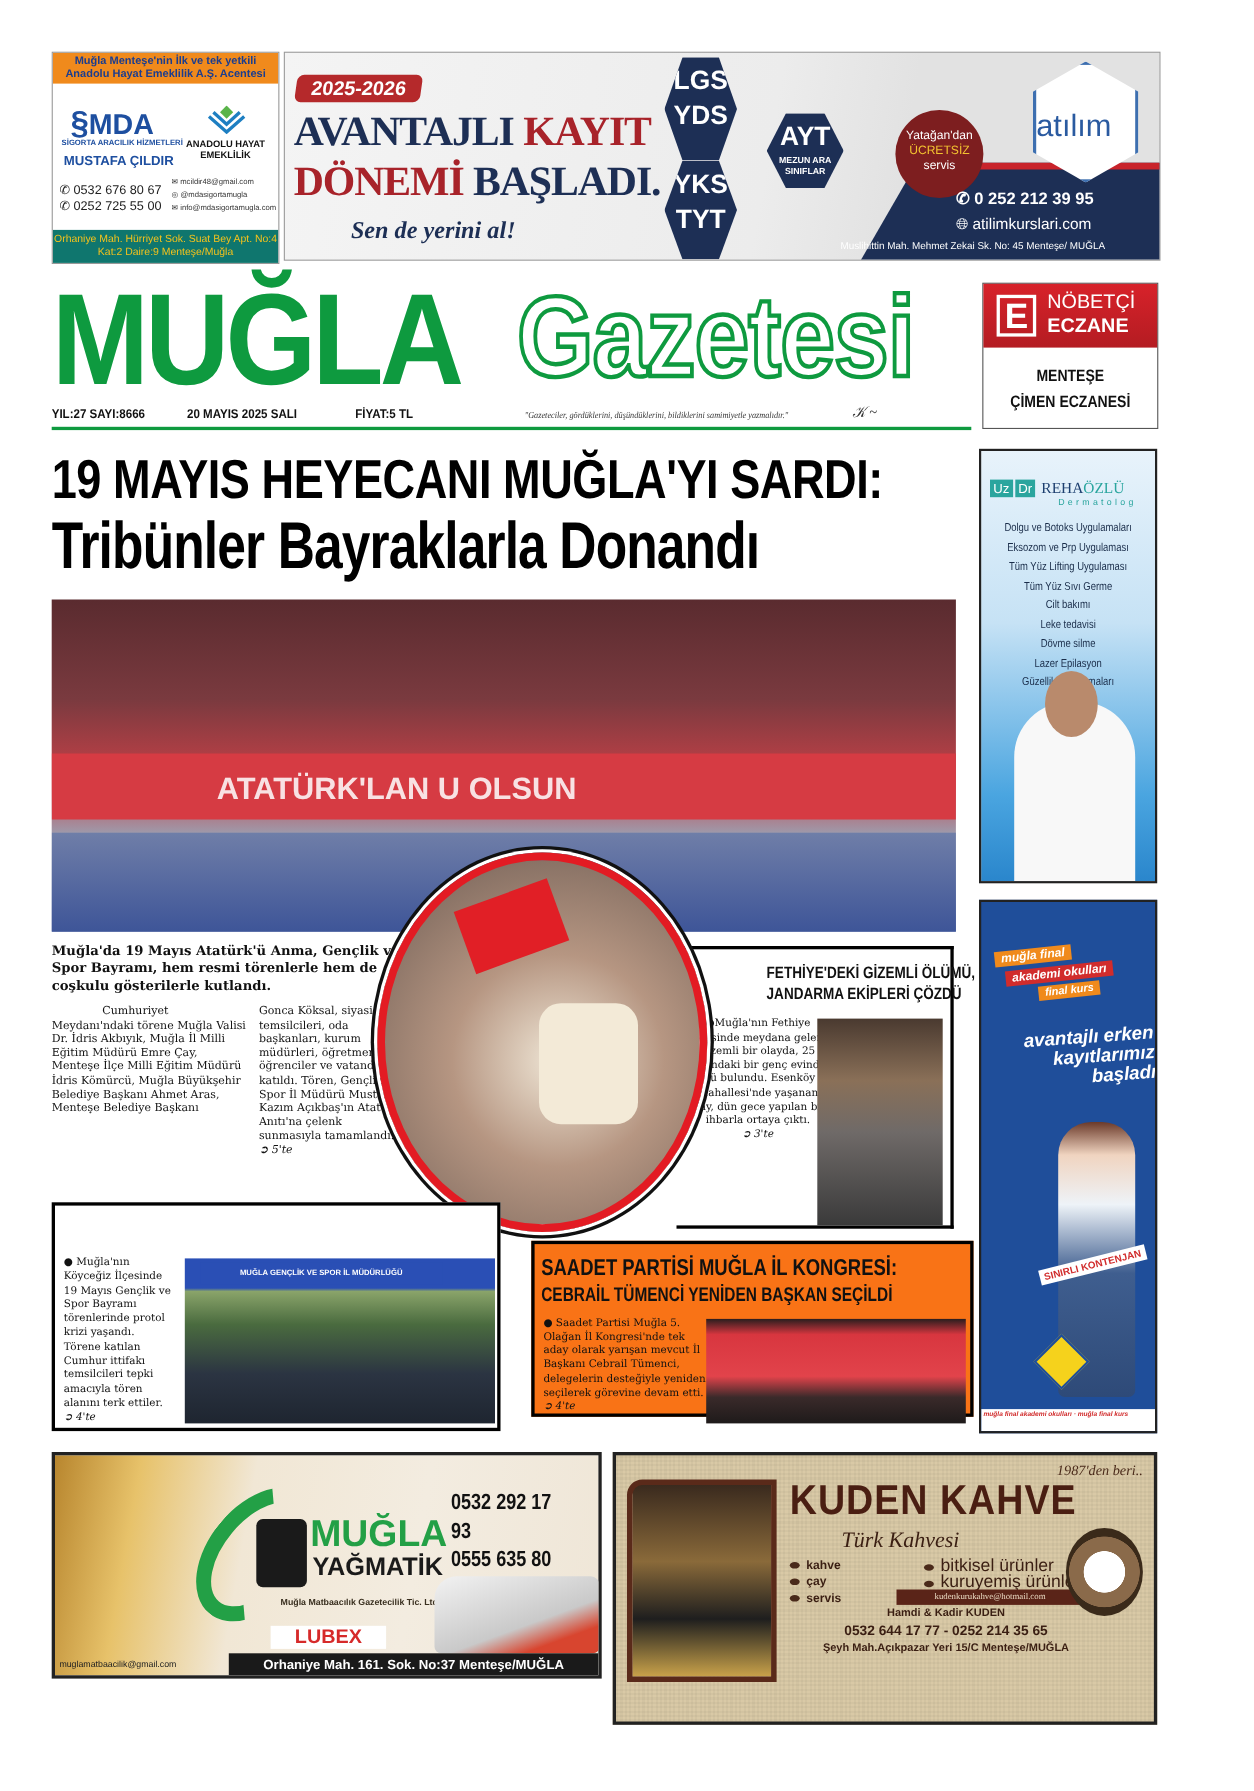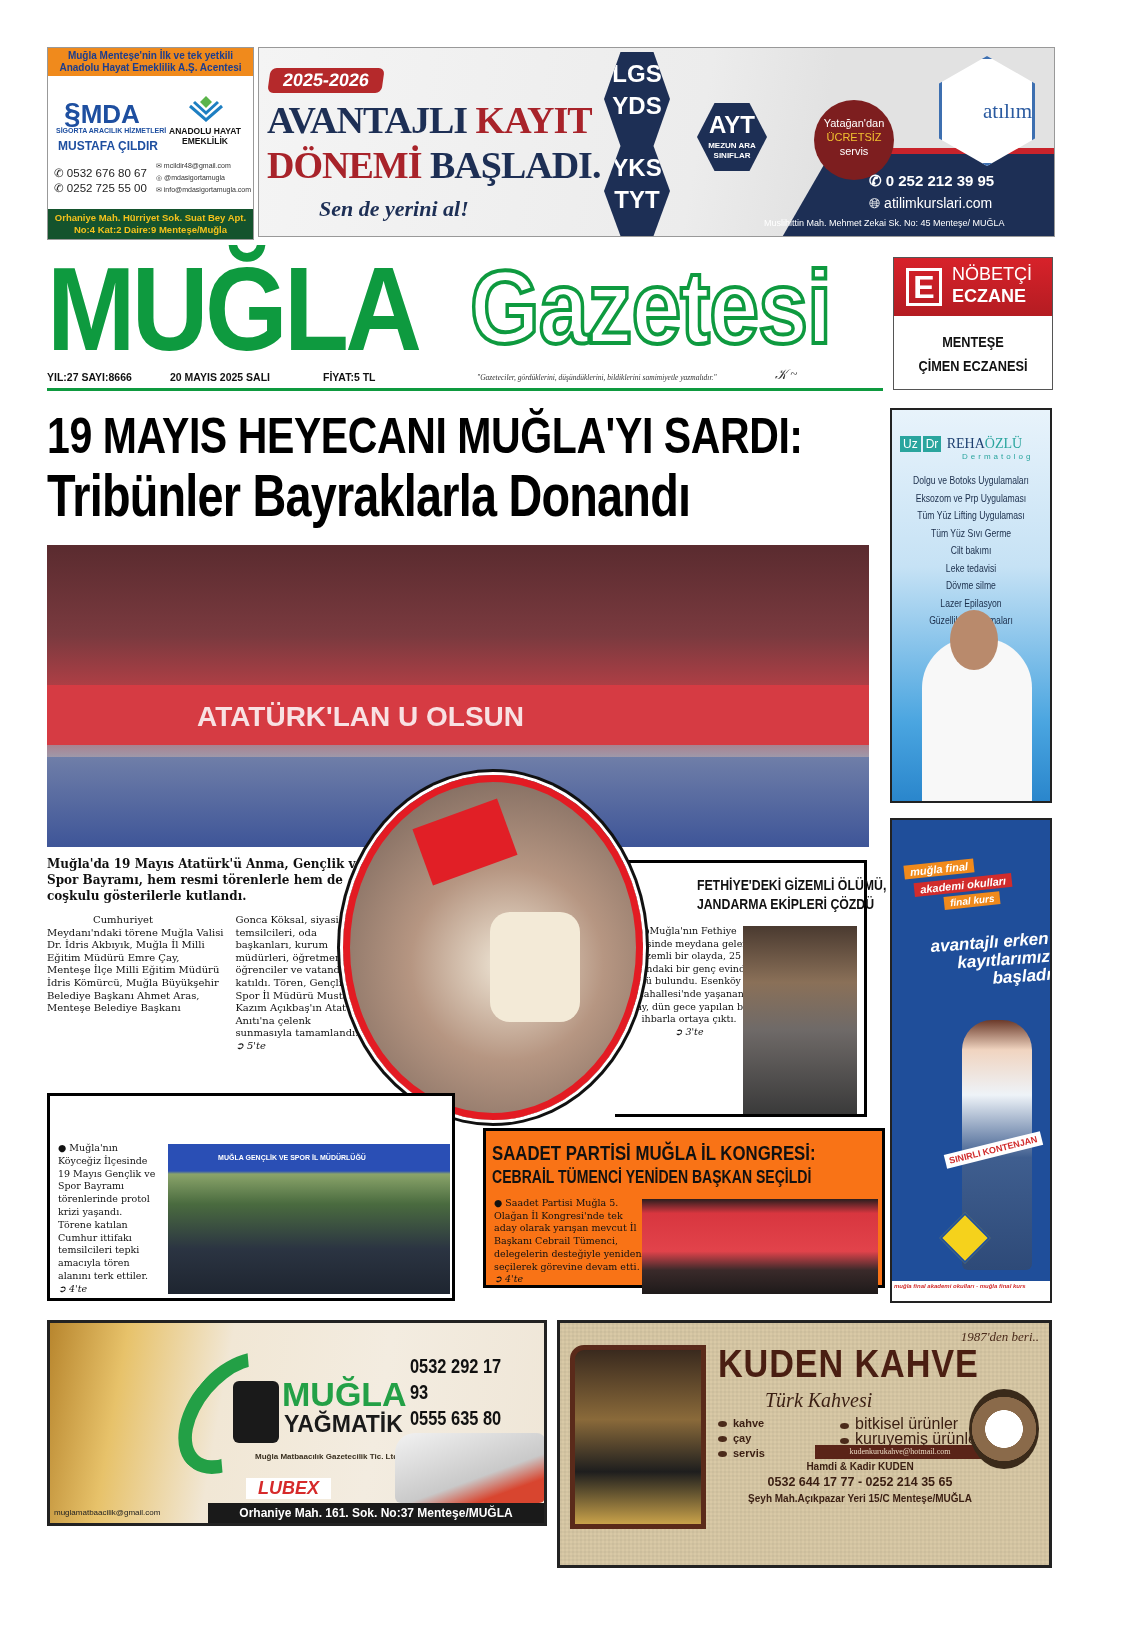--- a/index.html
+++ b/index.html
@@ -2,21 +2,21 @@
 <html><head>
 <meta charset="utf-8">
 <style>
   * { box-sizing: border-box; margin: 0; padding: 0; }
   body { width: 1140px; height: 1628px; background: #ffffff; position: relative; overflow: hidden; font-family: "Liberation Serif", serif; color: #111; }
   .abs { position: absolute; }
 
   
   #ad-mda { left: 47px; top: 47px; width: 207px; height: 193px; border: 1px solid #999; background: #fff; overflow: hidden; }
   #ad-mda .orange { background: #f08a1c; color: #1b3d8f; font-size: 10px; font-weight: bold; text-align: center; line-height: 12px; padding: 2px 0; font-family: "Liberation Sans", sans-serif; }
-  #ad-mda .blue { position: absolute; bottom: 0; left: 0; right: 0; background: #14532d; color: #f4c21c; font-size: 9.5px; font-weight: bold; text-align: center; line-height: 12px; padding: 3px 0; font-family: "Liberation Sans", sans-serif; }
+  #ad-mda .blue { position: absolute; bottom: 0; left: 0; right: 0; background: #0f766e; color: #f4c21c; font-size: 9.5px; font-weight: normal; text-align: center; line-height: 12px; padding: 3px 0; font-family: "Liberation Sans", sans-serif; }
   #ad-mda .mda-logo { position: absolute; left: 16px; top: 48px; font-family: Liberation Sans, sans-serif; font-weight: bold; font-size: 26px; color: #1e4fa0; }
   #ad-mda .mda-logo .s { color: #1e4fa0; font-size: 30px; }
   #ad-mda .mda-sub { position: absolute; left: 8px; top: 79px; font-size: 7px; color: #1e4fa0; font-family: "Liberation Sans", sans-serif; font-weight: bold; }
   #ad-mda .mda-name { position: absolute; left: 10px; top: 91px; font-size: 12px; color: #1e4fa0; font-family: "Liberation Sans", sans-serif; font-weight: bold; }
   #ad-mda .ah-logo { position: absolute; left: 140px; top: 48px; width: 36px; height: 26px; }
   #ad-mda .ah-name { position: absolute; left: 112px; top: 78px; font-size: 8.5px; color: #111; text-align: center; width: 90px; font-family: "Liberation Sans", sans-serif; font-weight: bold; line-height: 10px; }
   #ad-mda .phones { position: absolute; left: 6px; top: 118px; font-size: 11.5px; line-height: 15px; color: #222; font-family: "Liberation Sans", sans-serif; }
   #ad-mda .emails { position: absolute; left: 108px; top: 112px; font-size: 7px; line-height: 12px; color: #333; font-family: "Liberation Sans", sans-serif; }
 
   #ad-atilim { left: 258px; top: 47px; width: 797px; height: 190px; border: 1px solid #999; overflow: hidden;
@@ -25,21 +25,21 @@
   #ad-atilim .l1 { position: absolute; left: 8px; top: 50px; font-size: 38px; font-weight: bold; color: #1d2f55; font-family: "Liberation Serif", serif; letter-spacing: -1px; }
   #ad-atilim .l1 .red { color: #a8232a; }
   #ad-atilim .l2 { position: absolute; left: 8px; top: 95px; font-size: 38px; font-weight: bold; color: #a8232a; font-family: "Liberation Serif", serif; letter-spacing: -1px; }
   #ad-atilim .l2 .navy { color: #1d2f55; }
   #ad-atilim .tag { position: absolute; left: 60px; top: 148px; font-size: 22px; font-style: italic; color: #1d2f55; font-family: "Liberation Serif", serif; font-weight: bold; }
   .hex { position: absolute; width: 66px; height: 76px; background: #1d2f55; clip-path: polygon(25% 0, 75% 0, 100% 50%, 75% 100%, 25% 100%, 0 50%); color: #fff; font-family: "Liberation Sans", sans-serif; font-weight: bold; text-align: center; font-size: 24px; line-height: 32px; padding-top: 6px; }
   .hex small { display:block; font-size: 8px; line-height: 10px; }
   #ad-atilim .servis { position: absolute; left: 555px; top: 52px; width: 80px; height: 80px; border-radius: 50%; background: #7d1e1f; color: #fff; text-align: center; font-size: 11px; line-height: 14px; padding-top: 16px; font-family: "Liberation Sans", sans-serif; }
   #ad-atilim .servis .y { color: #f2c230; }
   #ad-atilim .band { position: absolute; left: 540px; top: 100px; width: 300px; height: 120px; background: #1d2f55; transform: skewX(-30deg); border-top: 6px solid #c8232b; }
-  #ad-atilim .logo { position: absolute; left: 680px; top: 8px; width: 96px; height: 110px; background: #fff; border: 3px solid #3d6fb0; clip-path: polygon(50% 0, 100% 25%, 100% 75%, 50% 100%, 0 75%, 0 25%); text-align: right; color: #2a5aa0; font-size: 21px; padding-top: 40px; font-family: Liberation Serif, serif; }
+  #ad-atilim .logo { position: absolute; left: 680px; top: 8px; width: 96px; height: 110px; background: #fff; border: 3px solid #3d6fb0; clip-path: polygon(50% 0, 100% 25%, 100% 75%, 50% 100%, 0 75%, 0 25%); text-align: left; color: #2a5aa0; font-size: 28px; padding-top: 40px; font-family: Liberation Sans, sans-serif; }
   #ad-atilim .contact { position: absolute; left: 610px; top: 122px; color: #fff; font-size: 15px; line-height: 22px; font-family: "Liberation Sans", sans-serif; font-weight: bold; }
   #ad-atilim .contact .web { font-weight: normal; font-size: 14px; }
   #ad-atilim .addr { position: absolute; left: 505px; top: 170px; color: #fff; font-size: 9px; font-family: "Liberation Sans", sans-serif; }
 
   
   #masthead-muğla { left: 47px; top: 250px; font-family: "Liberation Sans", sans-serif; font-weight: bold; font-size: 118px; line-height: 118px; color: #0e9a3f; letter-spacing: -4px; transform: scaleX(0.9); transform-origin: left; }
   #masthead-gazete { left: 470px; top: 252px; font-family: "Liberation Sans", sans-serif; font-weight: bold; font-size: 104px; line-height: 110px; color: #ffffff; -webkit-text-stroke: 4px #0e9a3f; letter-spacing: -1px; transform: scaleX(0.86); transform-origin: left; }
   #meta { left: 47px; top: 371px; width: 835px; height: 16px; font-family: "Liberation Sans", sans-serif; font-weight: bold; font-size: 10.5px; transform: scaleY(1.1); }
   #meta span { position: absolute; white-space: nowrap; }
   #meta .quote { font-family: "Liberation Serif", serif; font-style: italic; font-weight: normal; font-size: 7.5px; color: #333; }
@@ -122,21 +122,21 @@
 
   
   #ad-yagmatik { left: 47px; top: 1320px; width: 500px; height: 206px; border: 3px solid #222; overflow: hidden;
     background: linear-gradient(100deg, #b8862e 0%, #e7c26a 15%, #f1e7d5 35%, #f3ece0 65%, #efe6d7 100%); }
   #ad-yagmatik .drop { position: absolute; left: 140px; top: 20px; width: 90px; height: 140px; border-radius: 50% 50% 50% 50%; border: 14px solid #23a046; border-right-color: transparent; border-top-color: transparent; transform: rotate(40deg); }
   #ad-yagmatik .barrel { position: absolute; left: 183px; top: 58px; width: 46px; height: 62px; background: #1a1a1a; border-radius: 6px; }
   #ad-yagmatik .n1 { position: absolute; left: 232px; top: 52px; font-family: "Liberation Sans", sans-serif; font-weight: bold; font-size: 34px; color: #23a046; }
   #ad-yagmatik .n2 { position: absolute; left: 234px; top: 88px; font-family: "Liberation Sans", sans-serif; font-weight: bold; font-size: 23px; color: #1a1a1a; }
   #ad-yagmatik .co { position: absolute; left: 200px; top: 128px; width: 170px; font-family: "Liberation Sans", sans-serif; font-weight: bold; font-size: 8px; color: #3a3020; text-align: center; line-height: 11px; }
   #ad-yagmatik .phones { position: absolute; left: 360px; top: 30px; font-family: "Liberation Sans", sans-serif; font-weight: bold; font-size: 20px; line-height: 26px; color: #111; transform: scaleX(0.82); transform-origin: left; }
-  #ad-yagmatik .lubex { position: absolute; left: 196px; top: 155px; background: #fff; color: #d62a2a; font-family: "Liberation Sans", sans-serif; font-weight: bold; font-style: italic; font-size: 18px; padding: 0 12px; }
+  #ad-yagmatik .lubex { position: absolute; left: 196px; top: 155px; background: #fff; color: #d62a2a; font-family: "Liberation Sans", sans-serif; font-weight: bold; font-size: 18px; padding: 0 22px; }
   #ad-yagmatik .van { position: absolute; left: 345px; top: 110px; width: 150px; height: 70px; background: linear-gradient(160deg, #f2f2f2 0%, #c9c9c9 60%, #d8452f 80%); border-radius: 20px 8px 6px 6px; }
   #ad-yagmatik .addr { position: absolute; left: 158px; bottom: 0; width: 336px; height: 20px; background: #1a1a1a; color: #fff; font-family: "Liberation Sans", sans-serif; font-weight: bold; font-size: 12px; line-height: 20px; text-align: center; }
   #ad-yagmatik .mail { position: absolute; left: 4px; bottom: 6px; font-size: 8px; color: #222; font-family: "Liberation Sans", sans-serif; }
 
   #ad-kuden { left: 557px; top: 1320px; width: 495px; height: 248px; border: 3px solid #222; overflow: hidden; background: #d9c9a6;
     background-image: repeating-linear-gradient(0deg, rgba(0,0,0,0.03) 0 2px, transparent 2px 4px), repeating-linear-gradient(90deg, rgba(0,0,0,0.03) 0 2px, transparent 2px 4px); }
   #ad-kuden .shop { position: absolute; left: 10px; top: 22px; width: 136px; height: 184px; border: 5px solid #5a2a1a; border-radius: 14px 0 0 0; background: linear-gradient(180deg, #3a2a1e 0%, #8a6a3a 40%, #1e1e1e 70%, #c9a24a 100%); }
   #ad-kuden .since { position: absolute; right: 10px; top: 6px; font-family: "Liberation Serif", serif; font-style: italic; font-size: 13px; color: #4a2a1a; }
   #ad-kuden .name { position: absolute; left: 158px; top: 20px; font-family: "Liberation Sans", sans-serif; font-weight: bold; font-size: 38px; color: #4a1e12; letter-spacing: 1px; transform: scaleX(0.9); transform-origin: left; white-space: nowrap; }
   #ad-kuden .sub { position: absolute; left: 205px; top: 66px; font-family: "Liberation Serif", serif; font-style: italic; font-size: 20px; color: #3a1e12; }

